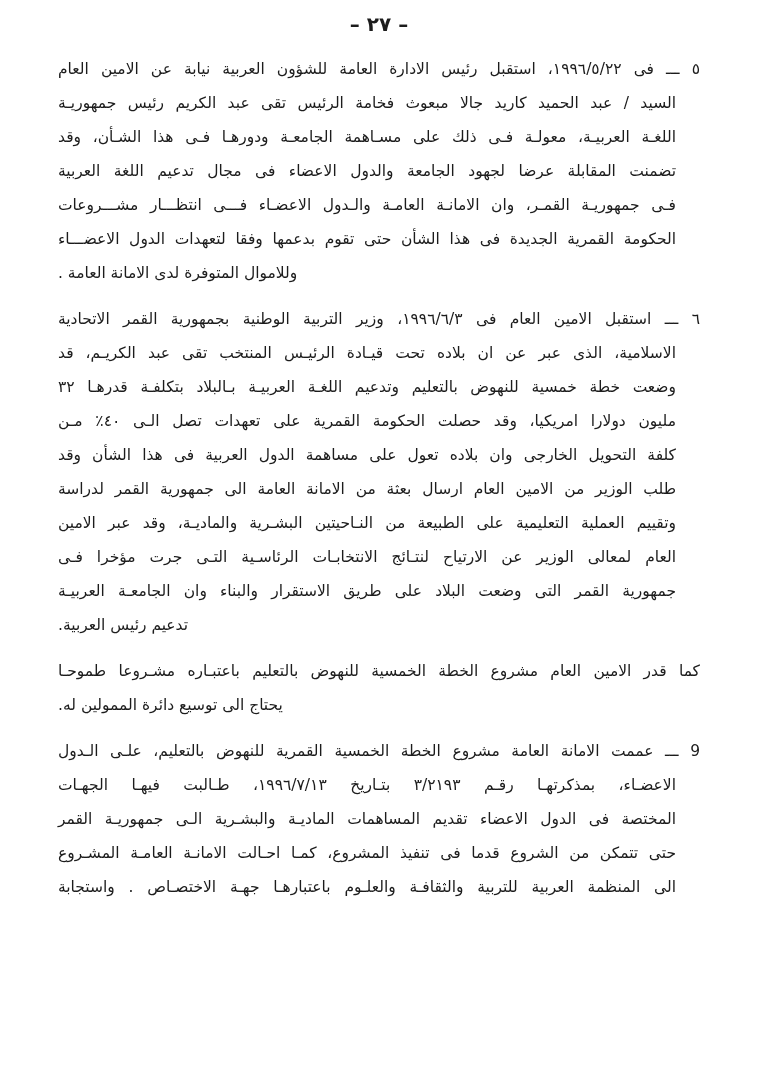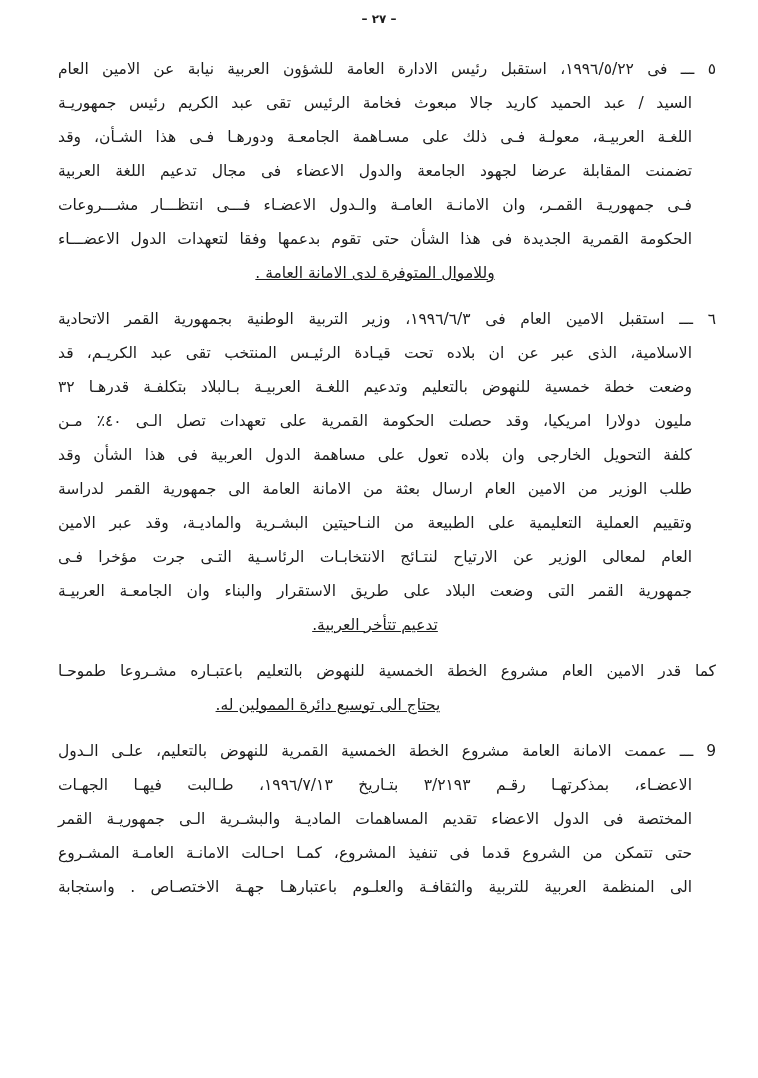--- a/index.html
+++ b/index.html
@@ -13,43 +13,43 @@
     direction: rtl;
     font-family: "DejaVu Sans", sans-serif;
     overflow: hidden;
   }
   .page-number {
     position: absolute;
     top: 12px;
     left: 0;
     right: 0;
     text-align: center;
-    font-size: 12px;
+    font-size: 20px;
     font-weight: bold;
     letter-spacing: 3px;
     color: #1c1c1c;
   }
   .doc-body {
     position: absolute;
     top: 52px;
-    right: 42px;
+    right: 58px;
     left: 58px;
   }
   .para { margin: 0 0 12px 0; }
   .line {
     font-size: 15.5px;
     line-height: 34px;
     min-height: 34px;
     color: #1c1c1c;
     white-space: normal;
   }
   
   .jfy  { text-align: justify; text-align-last: justify; }
   
-  .endline { text-align: center; text-decoration: underline; }
+  .endline { text-align: left; }
   
   .cont { padding-right: 24px; }
   
   .note-indent { padding-right: 118px; }
 </style>
 </head>
 <body>
 
 <div class="page">
 
@@ -70,21 +70,21 @@
     <div class="para">
       <div class="line jfy">٦ ـــ استقبل الامين العام فى ١٩٩٦/٦/٣، وزير التربية الوطنية بجمهورية القمر  الاتحادية</div>
       <div class="line jfy cont">الاسلامية، الذى عبر عن ان بلاده تحت  قيـادة الرئيـس المنتخب تقى عبد الكريـم، قد</div>
       <div class="line jfy cont">وضعت خطة خمسية للنهوض بالتعليم وتدعيم  اللغـة العربيـة بـالبلاد بتكلفـة قدرهـا ٣٢</div>
       <div class="line jfy cont">مليون دولارا امريكيا، وقد حصلت الحكومة القمرية على تعهدات تصل  الـى ٤٠٪ مـن</div>
       <div class="line jfy cont">كلفة التحويل الخارجى وان بلاده تعول على مساهمة الدول العربية فى هذا الشأن   وقد</div>
       <div class="line jfy cont">طلب الوزير من الامين العام ارسال بعثة من الامانة العامة الى جمهورية القمر  لدراسة</div>
       <div class="line jfy cont">وتقييم العملية التعليمية على الطبيعة من النـاحيتين البشـرية والماديـة، وقد عبر الامين</div>
       <div class="line jfy cont">العام لمعالى الوزير عن الارتياح  لنتـائج الانتخابـات الرئاسـية التـى جرت مؤخرا فـى</div>
       <div class="line jfy cont">جمهورية القمر التى وضعت البلاد على طريق الاستقرار والبناء وان الجامعـة العربيـة</div>
-      <div class="line endline cont">تدعيم تتأخر العربية.</div>
+      <div class="line endline cont">تدعيم رئيس العربية.</div>
     </div>
 
     <div class="para">
       <div class="line jfy">كما قدر الامين العام مشروع الخطة الخمسية للنهوض بالتعليم باعتبـاره مشـروعا طموحـا</div>
       <div class="line endline note-indent">يحتاج الى توسيع دائرة الممولين له.</div>
     </div>
 
     <div class="para">
       <div class="line jfy">9 ـــ عممت الامانة العامة مشروع الخطة الخمسية القمرية للنهوض  بالتعليم، علـى الـدول</div>
       <div class="line jfy cont">الاعضـاء، بمذكرتهـا رقـم ٣/٢١٩٣  بتـاريخ ١٩٩٦/٧/١٣، طـالبت فيهـا الجهـات</div>

